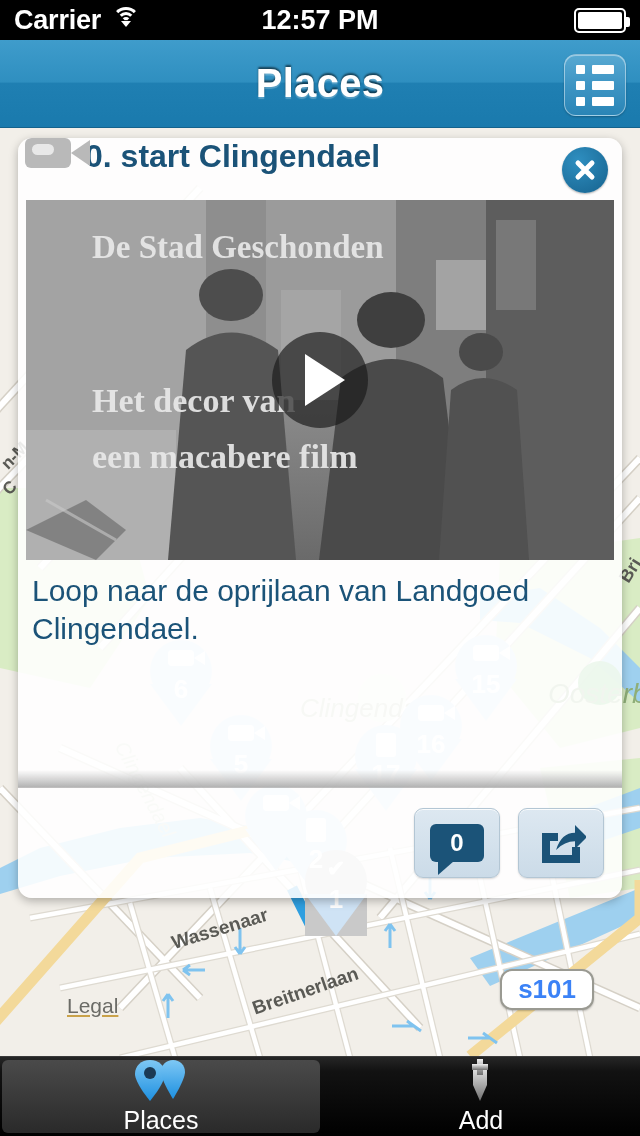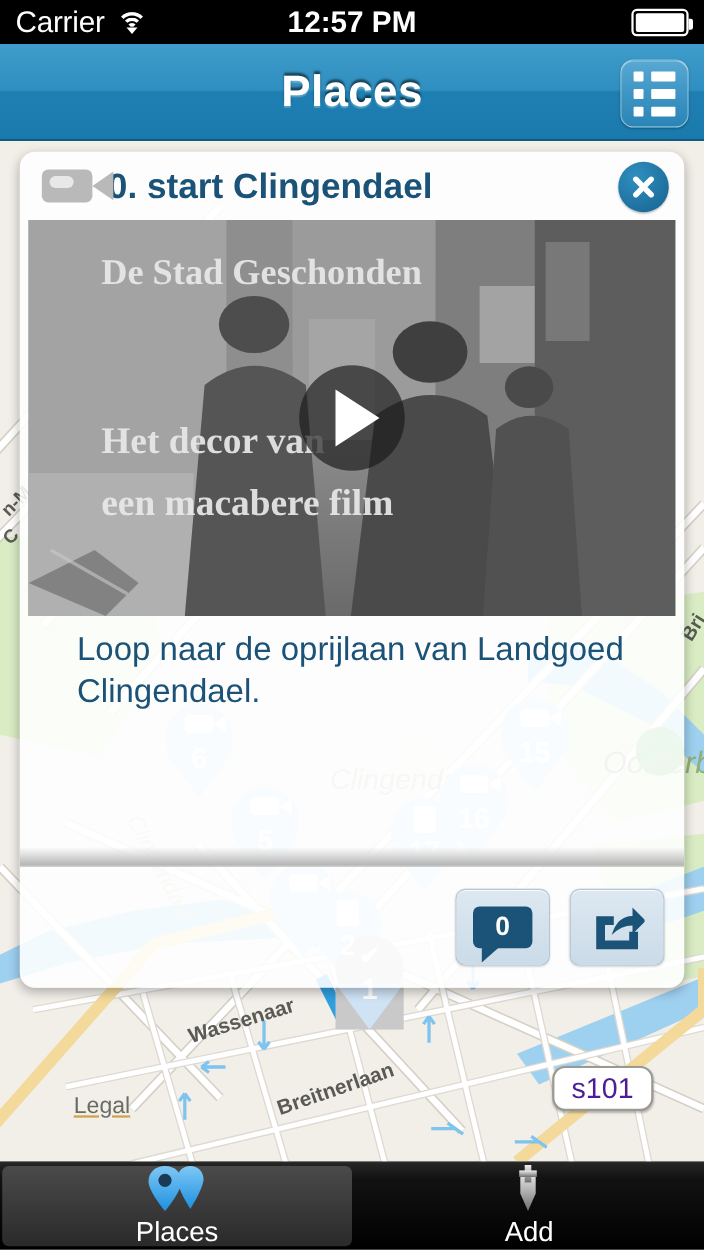--- a/index.html
+++ b/index.html
@@ -11,21 +11,21 @@
   }
 
   
   .status-bar{
     position:absolute; top:0; left:0; width:640px; height:40px;
     background:#000; color:#fff;
     display:flex; align-items:center; justify-content:space-between;
     padding:0 14px;
     z-index:50;
   }
-  .status-left{ display:flex; align-items:center; gap:10px; }
+  .status-left{ display:flex; gap:10px;font-weight:bold; }
   .carrier-text{ font-size:27px; letter-spacing:-0.2px; }
   .wifi-icon{ width:30px; height:22px; position:relative; display:block; }
   .wifi-icon i{
     position:absolute; left:50%; border:3.4px solid #fff;
     border-bottom-color:transparent; border-left-color:transparent;
     border-right-color:transparent; border-radius:50%;
     transform:translateX(-50%);
   }
   .wifi-icon i:nth-child(1){ width:28px; height:28px; top:2px; }
   .wifi-icon i:nth-child(2){ width:18px; height:18px; top:7px; }
@@ -79,21 +79,21 @@
     white-space:nowrap; pointer-events:none;
   }
   .map-label.italic{ font-style:italic; font-weight:normal; color:#7e7e78; }
   .legal{
     position:absolute; left:22px; bottom:38px; font-size:21px; color:#6b6b66;
     text-decoration:underline; text-decoration-color:#c9a24a;margin-left:45px;
   }
   .shield{
     position:absolute; right:46px; bottom:46px;
     background:#fff; border:2px solid #9a9a92; border-radius:12px;
-    padding:3px 16px; font-size:26px; font-weight:normal; color:#4c1d95;
+    padding:3px 16px; font-size:26px; font-weight:bold; color:#3b82f6;
     box-shadow:0 1px 2px rgba(0,0,0,.25);
   }
   
   .pin{
     position:absolute; width:62px; height:88px;
     display:flex; flex-direction:column; align-items:center;
   }
   .pin .body{
     width:62px; height:62px; border-radius:31px 31px 31px 31px;
     background:#cfe3f5; position:relative;
@@ -124,21 +124,21 @@
   
   .card{
     position:absolute; left:18px; top:138px; width:604px; height:760px;
     background:rgba(255,255,255,.88);
     border-radius:14px;
     box-shadow:0 3px 10px rgba(0,0,0,.28);
     z-index:30; overflow:hidden;
     display:flex; flex-direction:column;
   }
   .card-header{
-    height:62px; display:flex; align-items:center; padding:0 20px;
+    height:62px; display:flex; align-items:flex-start; padding:0 7px;
     position:relative; flex:0 0 62px;
   }
   .header-cam{
     width:46px; height:30px; background:#b9b9b9; border-radius:6px;
     position:relative; margin-right:14px; flex:0 0 auto;
   }
   .header-cam::before{
     content:""; position:absolute; left:7px; top:6px; width:22px; height:11px;
     background:#e8e8e8; border-radius:6px;
   }
@@ -176,21 +176,20 @@
     width:0;height:0;
     border-top:26px solid transparent; border-bottom:26px solid transparent;
     border-left:40px solid #fff; margin-left:9px;
   }
 
   
   .desc{
     padding:12px 14px 0 14px;
     font-size:30px; line-height:1.28; color:#1b5378;
     flex:0 0 auto;
-    margin-left:38px;
   }
   .card-body-spacer{ flex:1 1 auto; }
 
   .scroll-sep{
     height:18px; flex:0 0 18px;
     background:linear-gradient(to bottom, rgba(245,245,245,.0) 0%, rgba(200,200,200,.75) 55%, rgba(170,170,170,.9) 100%);
     border-bottom:1px solid rgba(150,150,150,.6);
   }
   .card-footer{
     height:110px; flex:0 0 110px;

